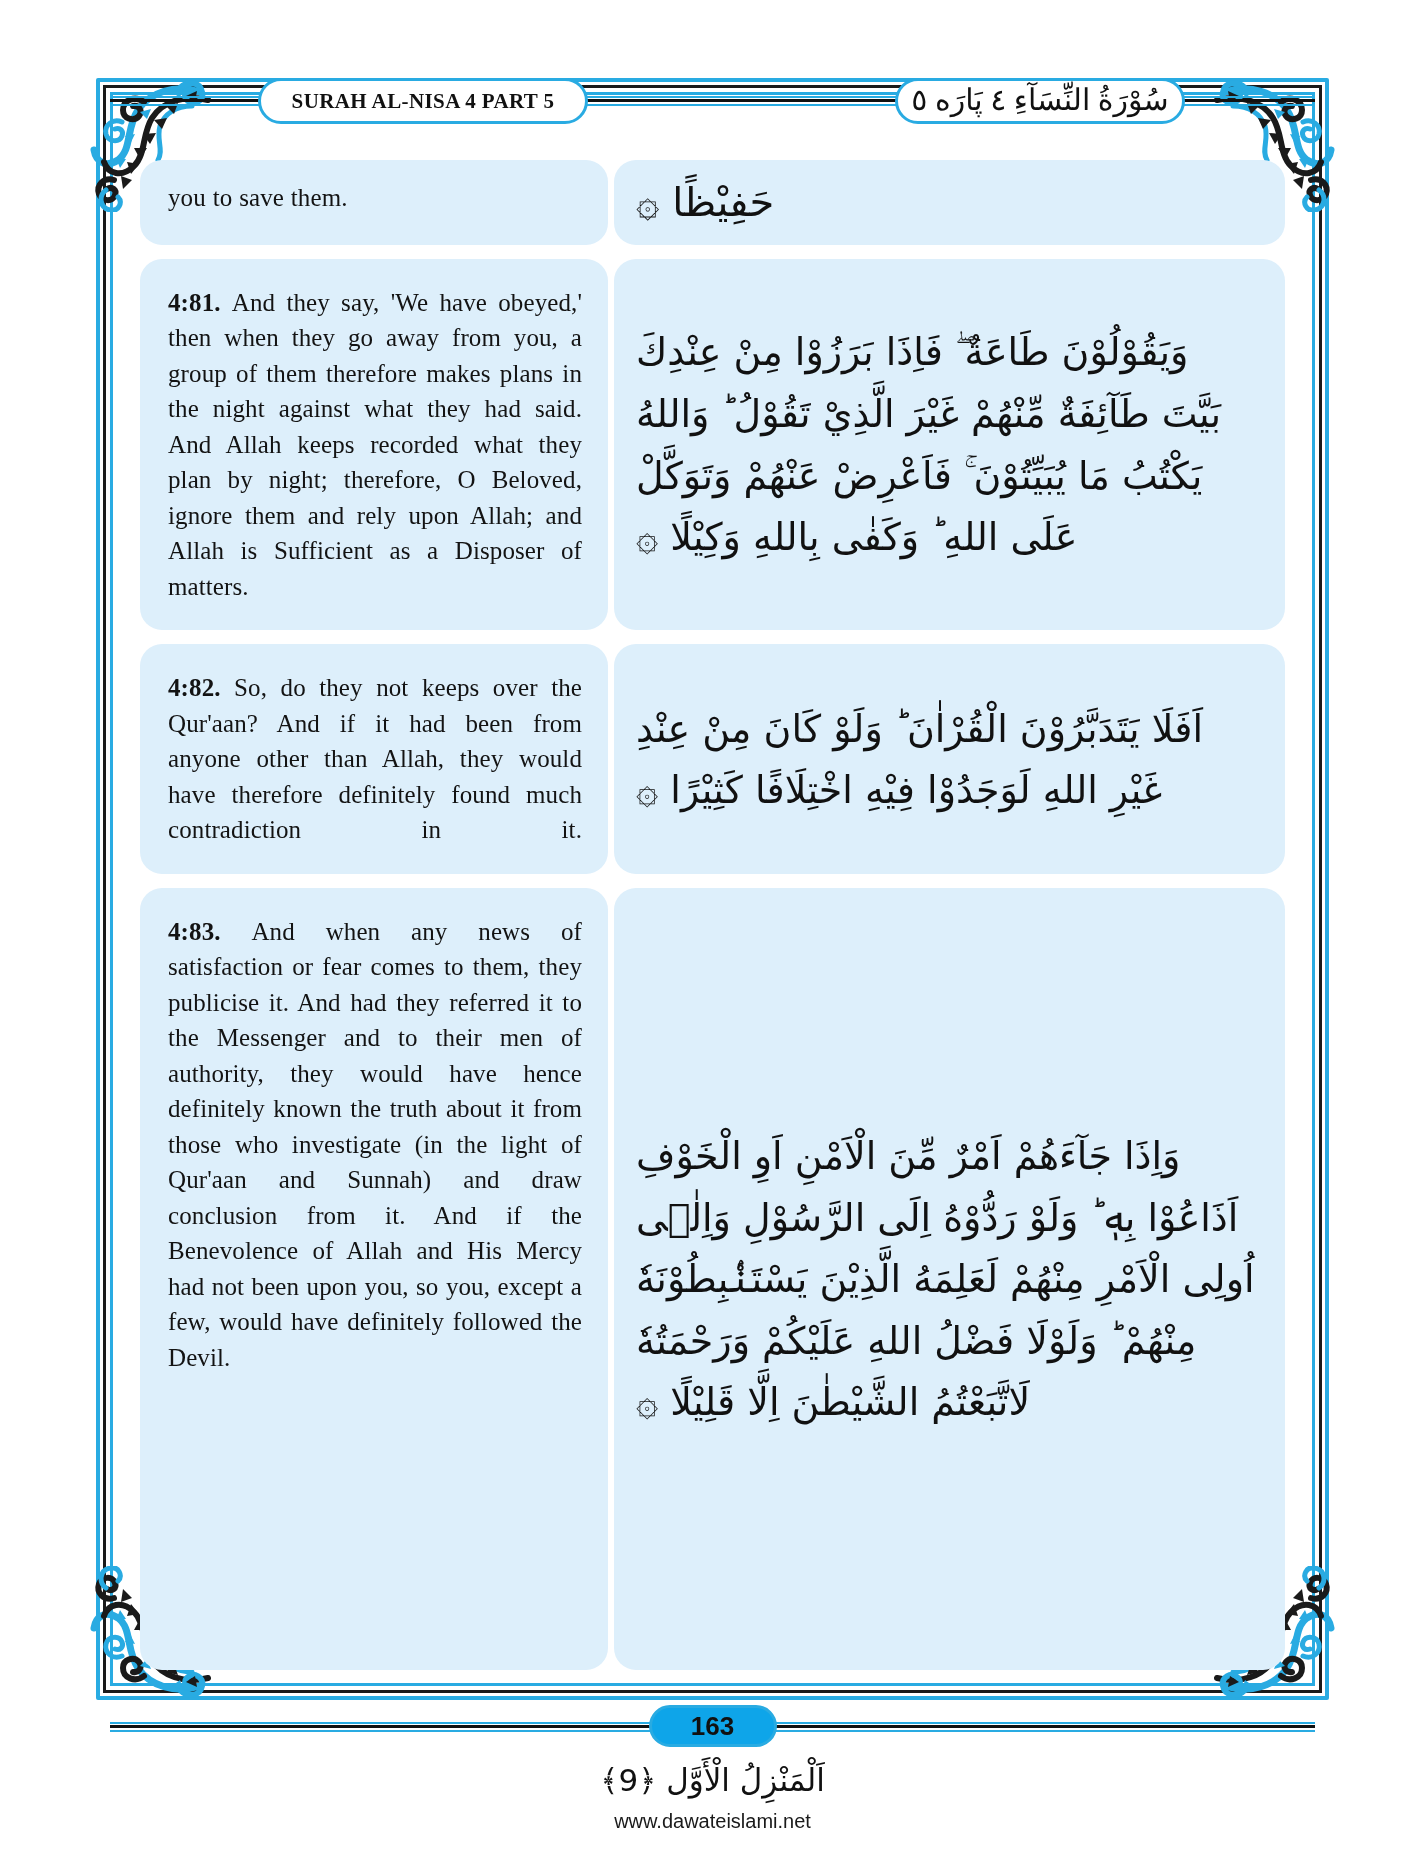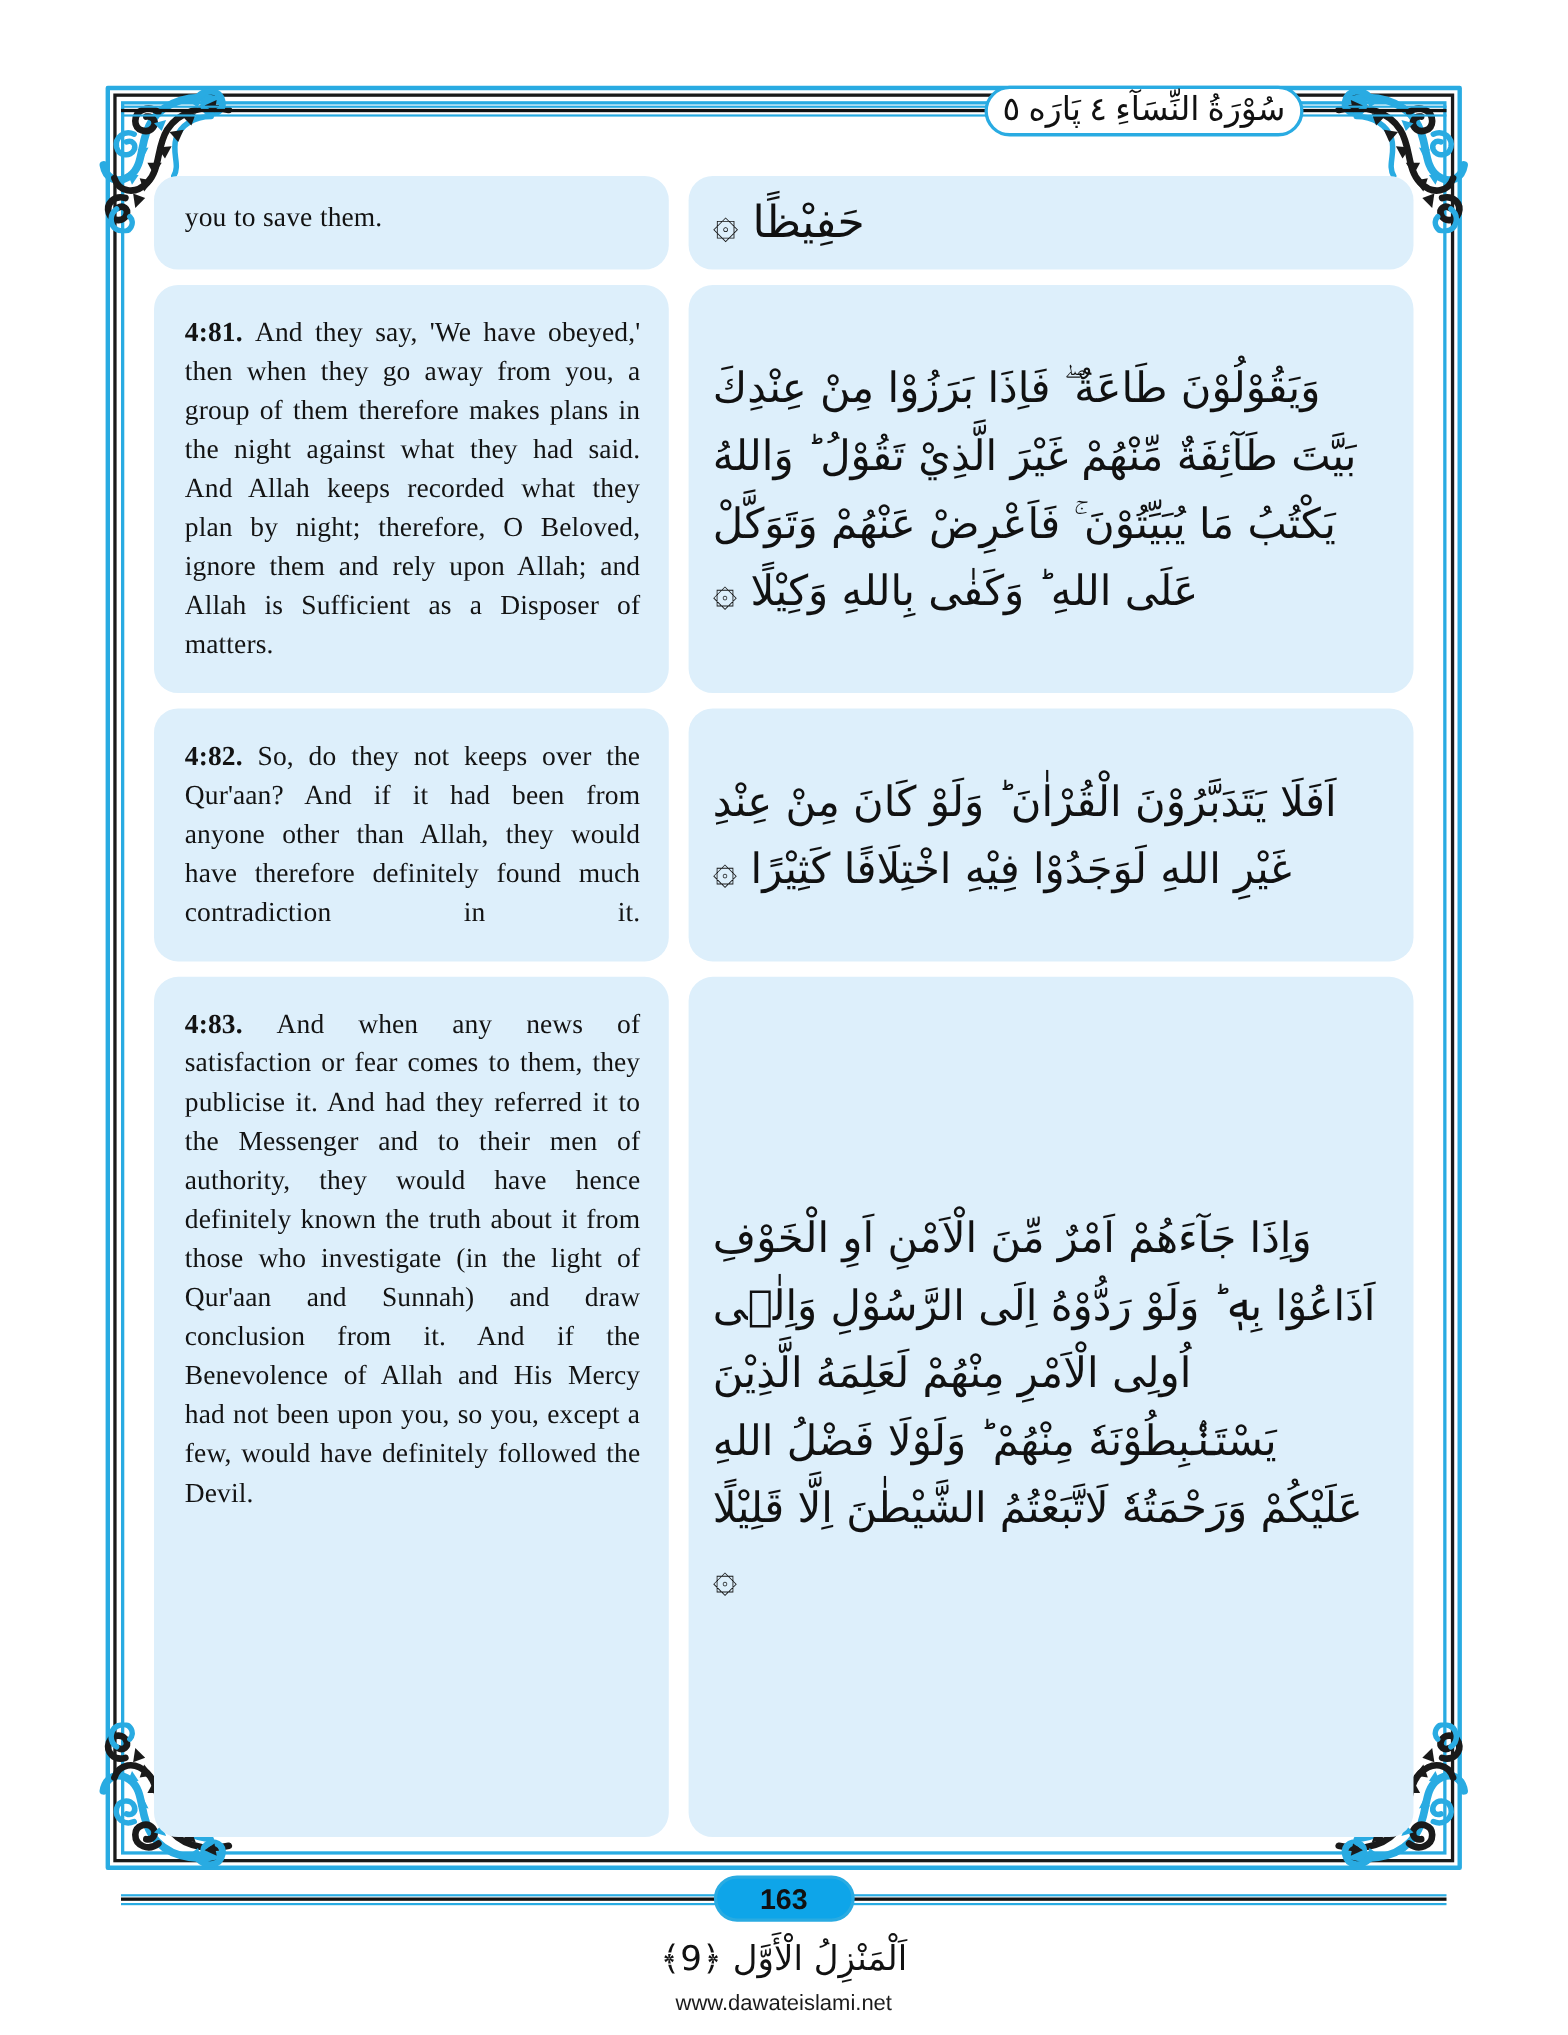--- a/index.html
+++ b/index.html
@@ -59,21 +59,21 @@
   .hdr-right span{
     font-size:30px;color:#111;direction:rtl;white-space:nowrap;
     line-height:1;padding-bottom:2px;
   }
 
   
   .content{
     position:absolute;left:140px;top:160px;right:140px;bottom:180px;
     display:flex;flex-direction:column;gap:14px;
   }
-  .verse-row{display:flex;gap:18px;align-items:stretch;}
+  .verse-row{display:flex;gap:6px;align-items:stretch;}
   .cell{
     background:#ddeffb;border-radius:22px;
     box-sizing:border-box;
   }
   .cell-en{
     flex:0 0 468px;width:468px;
     padding:26px 26px 26px 28px;
     text-align:justify;text-align-last:justify;
     font-size:25px;line-height:1.42;color:#131313;
     letter-spacing:.1px;
@@ -243,20 +243,23 @@
       </g>
     </svg>
   </div>
 
   <div class="header-band">
     <div class="hdr-rule">
       <div class="l1"></div>
         <div class="l2"></div>
         <div class="l3"></div>
     </div>
+    <div class="hdr-pill hdr-left">
+      <span>SURAH AL-NISA 4 PART 5</span>
+    </div>
     <div class="hdr-pill hdr-right">
       <span>سُوْرَةُ النِّسَآءِ ٤ پَارَه ٥</span>
     </div>
   </div>
 
   <div class="content">
 
     <div class="verse-row row-cont">
       <div class="cell cell-en">
         <span>you to save them.</span>

